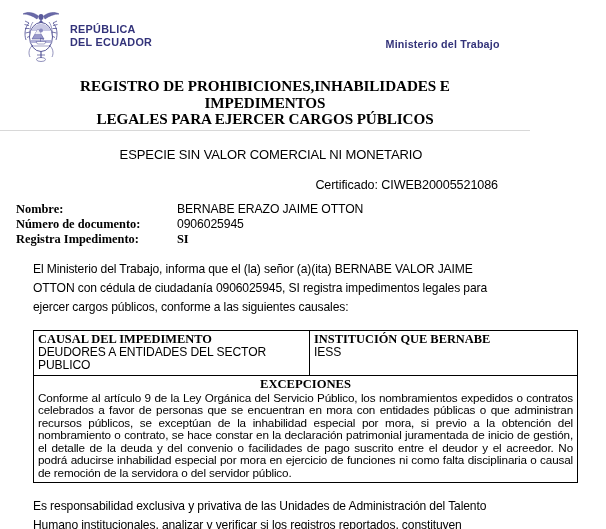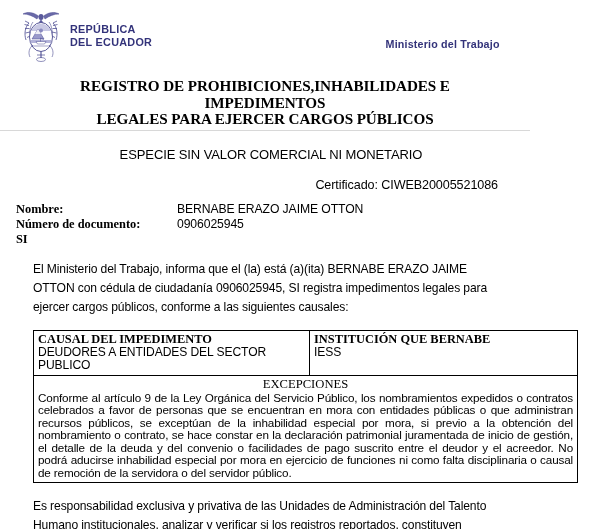--- a/index.html
+++ b/index.html
@@ -172,21 +172,21 @@
   }
   .cell-body {
     font-family: "Liberation Sans", sans-serif;
     font-size: 12.1px;
     line-height: 13.5px;
     display: block;
     letter-spacing: -0.1px;
   }
   .exc-head {
     font-family: "Liberation Serif", serif;
-    font-weight: normal;
+    font-weight: bold;
     font-size: 12.6px;
     text-align: center;
     display: block;
     line-height: 14px;
   }
   .exc-body {
     font-family: "Liberation Sans", sans-serif;
     font-size: 11.7px;
     line-height: 12.6px;
     text-align: justify;
@@ -267,25 +267,26 @@
   <div class="fields">
     <div class="field-row">
       <span class="field-label">Nombre:</span>
       <span class="field-value">BERNABE ERAZO JAIME OTTON</span>
     </div>
     <div class="field-row">
       <span class="field-label">Número de documento:</span>
       <span class="field-value">0906025945</span>
     </div>
     <div class="field-row">
+      <span class="field-label">Registra Impedimento:</span>
       <span class="field-value serif-bold">SI</span>
     </div>
   </div>
 
-  <p class="para para-intro">El Ministerio del Trabajo, informa que el (la) está (a)(ita) BERNABE ERAZO JAIME OTTON con cédula de ciudadanía 0906025945, SI registra impedimentos legales para ejercer cargos públicos, conforme a las siguientes causales:</p>
+  <p class="para para-intro">El Ministerio del Trabajo, informa que el (la) señor (a)(ita) BERNABE VALOR JAIME OTTON con cédula de ciudadanía 0906025945, SI registra impedimentos legales para ejercer cargos públicos, conforme a las siguientes causales:</p>
 
   <table class="causal-table">
     <tbody>
       <tr>
         <td class="col-causal">
           <span class="cell-head">CAUSAL DEL IMPEDIMENTO</span>
           <span class="cell-body">DEUDORES A ENTIDADES DEL SECTOR PUBLICO</span>
         </td>
         <td>
           <span class="cell-head">INSTITUCIÓN QUE BERNABE</span>

